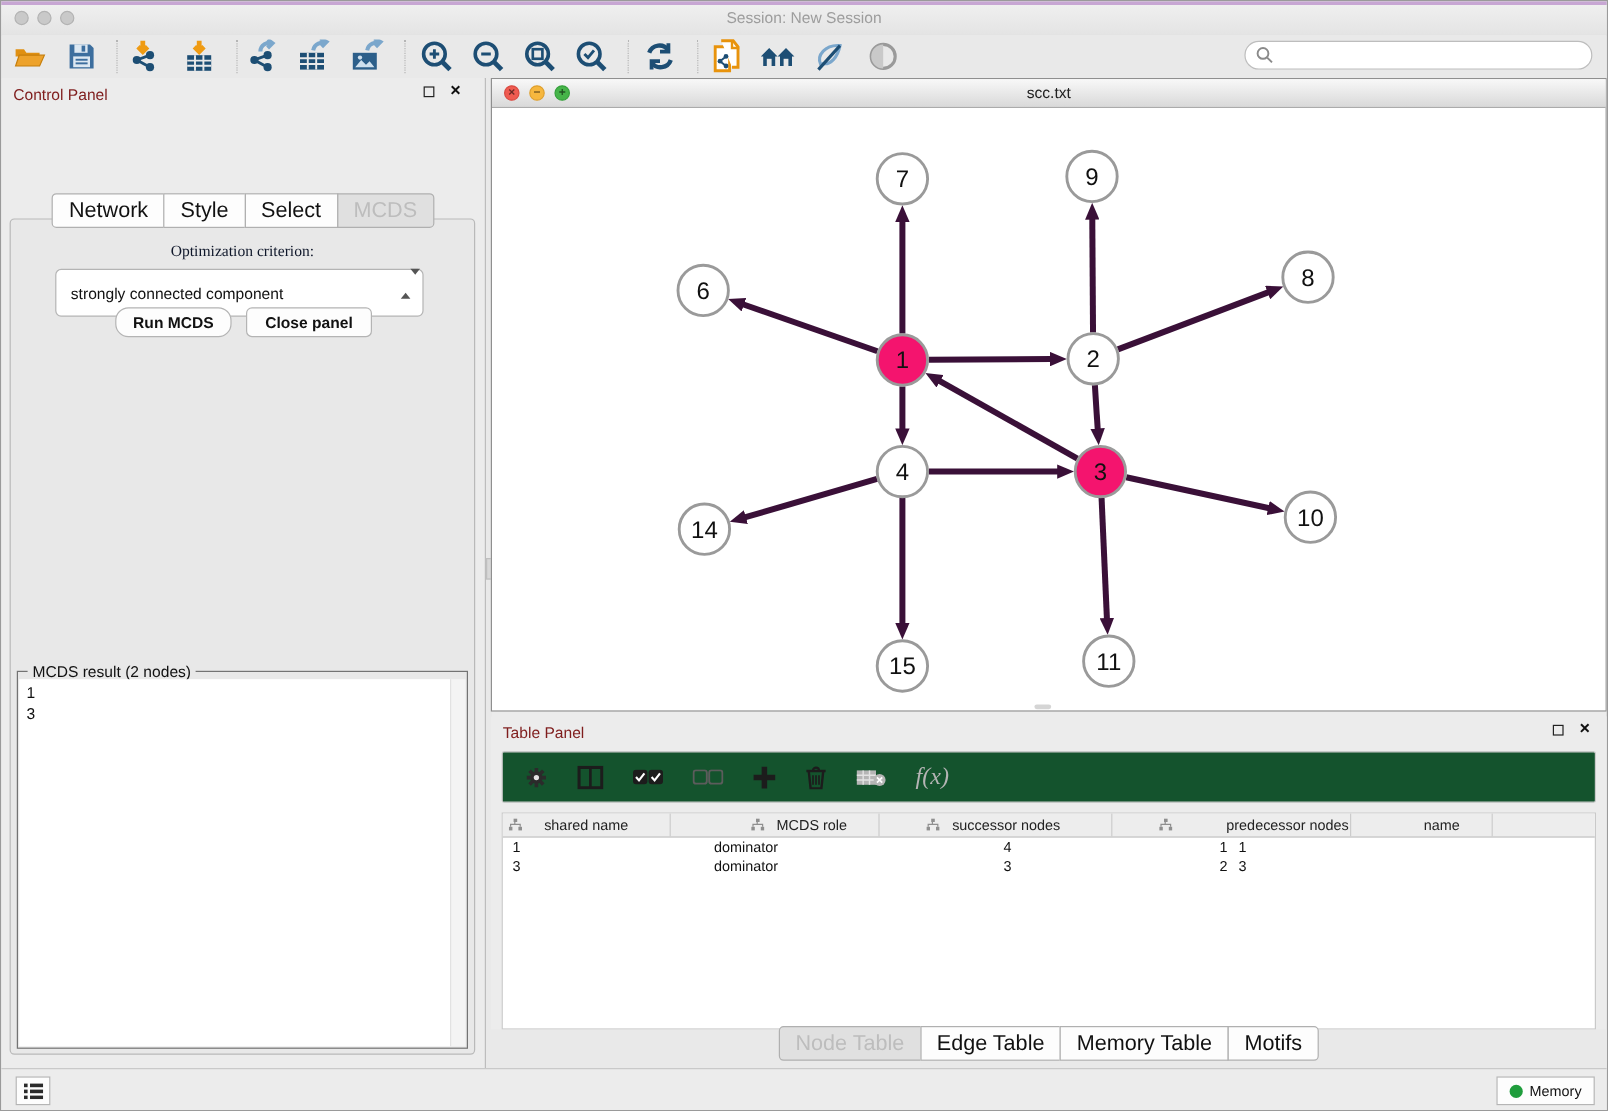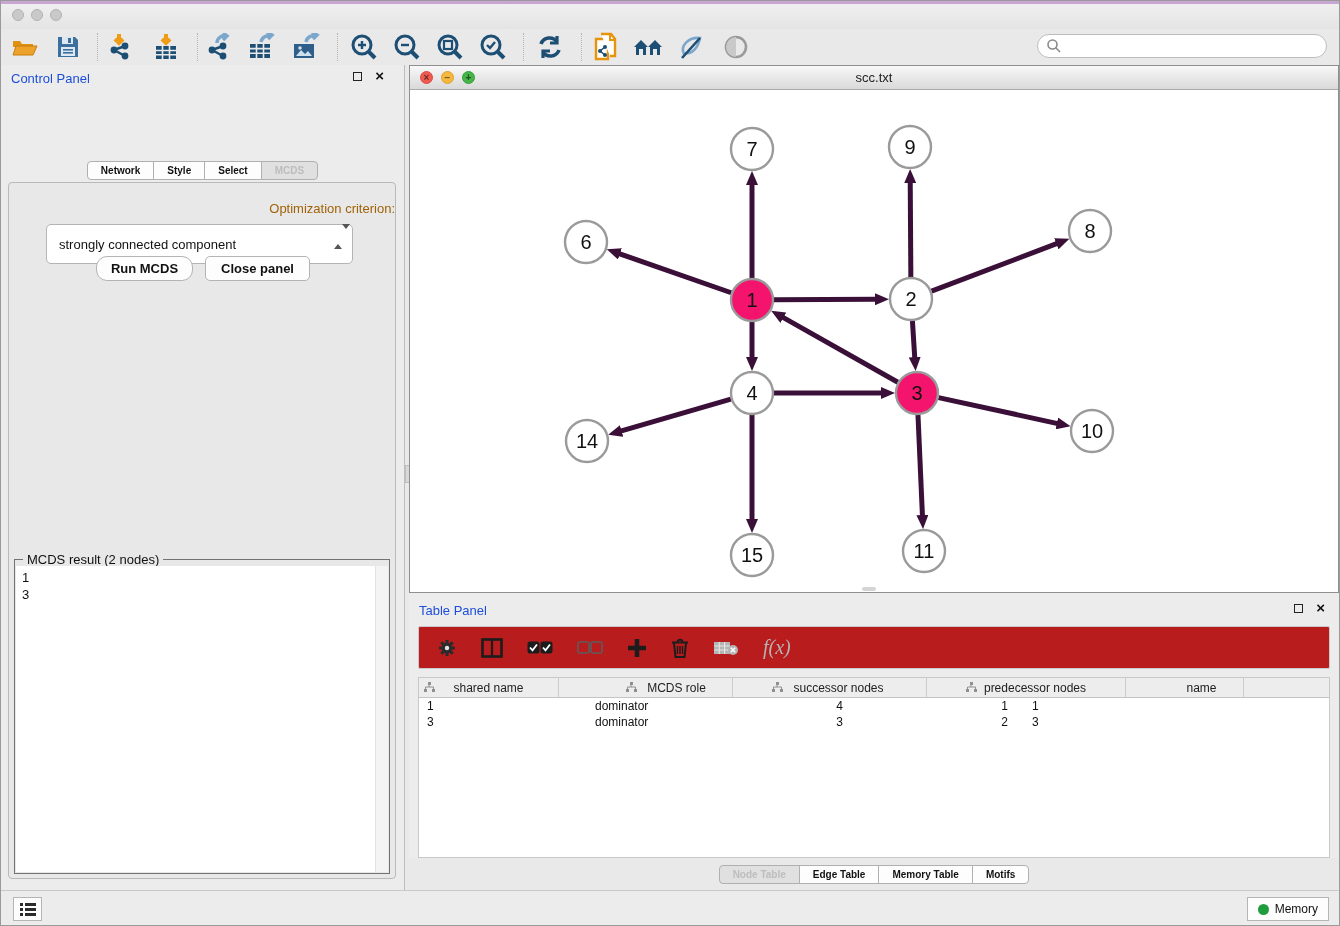--- a/index.html
+++ b/index.html
@@ -19,32 +19,32 @@
       border-bottom:1px solid #d2d2d2;}
   .tb-btn{position:absolute;top:3px;width:34px;height:30px;display:flex;
       align-items:center;justify-content:center;}
   .tb-sep{position:absolute;top:4px;width:0;height:28px;border-left:1px dotted #b5b5b5;}
   #search-box{position:absolute;right:12px;top:5px;width:290px;height:24px;background:#fff;
       border:1px solid #bdbdbd;border-radius:12px;display:flex;align-items:center;padding-left:8px;box-sizing:border-box;}
   #search-box input{border:none;outline:none;flex:1;font-size:12px;background:transparent;}
   
   #control-panel{position:absolute;left:0;top:64px;width:403px;bottom:34px;background:#ececec;}
   .panel-head{position:relative;height:26px;}
-  .panel-title{position:absolute;left:10px;top:6px;font-size:13px;color:#1d4ed8;}
+  .panel-title{position:absolute;left:10px;top:6px;font-size:13px;color:#7f1d1d;}
   .float-ico{position:absolute;top:7px;width:9px;height:9px;border:1.5px solid #222;box-sizing:border-box;}
   .close-ico{position:absolute;top:3px;font-size:15px;font-weight:900;color:#111;line-height:16px;}
   #cp-tabs{position:absolute;left:0;right:0;top:96px;display:flex;justify-content:center;z-index:3;}
   .seg-tab{background:#fdfdfd;border:1px solid #b0b0b0;margin-left:-1px;padding:3px 13px;
-      font-size:10px;color:#111;font-weight:bold;}
+      font-size:18px;color:#111;font-weight:normal;}
   .seg-tab:first-child{border-radius:4px 0 0 4px;margin-left:0;}
   .seg-tab:last-child{border-radius:0 4px 4px 0;}
   .seg-tab.active{background:#e0e0e0;color:#bdbdbd;}
   #cp-body{position:absolute;left:7px;right:8px;top:117px;bottom:12px;background:#e8e8e8;
       border:1px solid #b9b9b9;border-radius:4px;}
-  #opt-label{position:absolute;left:0;right:0;top:18px;text-align:right;font-size:13px;color:#a16207;}
+  #opt-label{position:absolute;left:0;right:0;top:18px;text-align:center;font-size:13px;color:#0f172a;font-family:Liberation Serif, serif;}
   #opt-select{position:absolute;left:37px;right:42px;top:41px;height:40px;background:#fff;
       border:1px solid #b4b4b4;border-radius:5px;font-size:13px;color:#111;
       display:flex;align-items:center;padding-left:12px;box-sizing:border-box;}
   #opt-stepper{position:absolute;right:9px;top:4px;width:9px;}
   #opt-stepper .up{width:0;height:0;border-left:4px solid transparent;border-right:4px solid transparent;
       border-bottom:5px solid #555;margin-bottom:3px;}
   #opt-stepper .dn{width:0;height:0;border-left:4px solid transparent;border-right:4px solid transparent;
       border-top:5px solid #555;}
   .cp-btn{position:absolute;top:73px;height:23px;background:#fdfdfd;border:1px solid #b4b4b4;
       border-radius:5px;font-size:13px;color:#111;display:flex;align-items:center;justify-content:center;
@@ -65,52 +65,53 @@
       border:1px solid #8f8f8f;box-sizing:border-box;}
   #net-title{position:relative;height:23px;background:linear-gradient(#f8f8f8,#d9d9d9);
       border-bottom:1px solid #ababab;}
   .nl{position:absolute;top:5px;width:13px;height:13px;border-radius:50%;box-sizing:border-box;
       font-size:10px;font-weight:bold;color:rgba(0,0,0,0.55);text-align:center;line-height:12px;}
   #net-name{position:absolute;left:0;right:0;top:4px;text-align:center;font-size:13px;color:#222;}
   #graph-svg{position:absolute;left:0;top:23px;}
   #net-grip{position:absolute;left:452px;bottom:1px;width:14px;height:4px;background:#d5d5d5;border-radius:2px;}
   
   #table-panel{position:absolute;left:408px;top:596px;right:0;bottom:34px;background:#ececec;}
-  #tp-toolbar{position:absolute;left:9px;right:9px;top:29px;height:43px;background:#b91c1c;
+  #tp-toolbar{position:absolute;left:9px;right:9px;top:29px;height:43px;background:#14532d;
       border:1px solid #cacaca;border-radius:2px;display:flex;align-items:center;gap:24px;padding-left:18px;box-sizing:border-box;}
   .tp-ico{display:flex;align-items:center;justify-content:center;}
   #fx-ico{font-family:"Liberation Serif",serif;font-style:italic;font-size:20px;color:#b4b4b4;}
   #data-table{position:absolute;left:9px;right:9px;top:80px;bottom:33px;background:#fff;border:1px solid #c9c9c9;}
   #tbl-header{display:flex;height:19px;background:#ededed;border-bottom:1px solid #c4c4c4;gap:34px;}
   .hcell{position:relative;border-right:1px solid #cccccc;font-size:12px;color:#222;
       display:flex;align-items:center;justify-content:center;box-sizing:border-box;}
   .hcell svg{position:absolute;left:5px;top:4px;}
   .trow{display:flex;height:16px;font-size:12px;color:#111;}
   .tcell{box-sizing:border-box;padding:1px 8px 0 8px;overflow:hidden;white-space:nowrap;}
   .col-0{width:140px;} .col-1{width:112px;margin-left:28px;} .col-2{width:160px;text-align:right;padding-right:16px;}
-  .col-3{width:165px;text-align:right;padding-right:16px;} .col-4{width:84px;}
+  .col-3{width:165px;text-align:right;padding-right:1px;justify-content:flex-end;} .col-4{width:84px;}
   #tbl-strip{position:absolute;left:0;right:0;bottom:0;height:33px;background:#e9e9e9;}
   #tbl-tabs{position:absolute;left:0;right:0;bottom:7px;display:flex;justify-content:center;text-align:center;}
   
   #statusbar{position:absolute;left:0;bottom:0;width:100%;height:34px;background:#ececec;border-top:1px solid #c9c9c9;}
   #list-btn{position:absolute;left:12px;top:6px;width:27px;height:22px;background:#fdfdfd;
       border:1px solid #b5b5b5;display:flex;align-items:center;justify-content:center;}
   #memory-btn{position:absolute;right:10px;top:6px;height:22px;background:#fdfdfd;border:1px solid #b5b5b5;
       display:flex;align-items:center;gap:6px;padding:0 10px;font-size:12px;color:#111;}
   #memory-dot{width:11px;height:11px;border-radius:50%;background:#1f9d3c;}
 </style>
 </head>
 <body>
 
 <div id="app">
 
   <div id="titlebar">
     <div class="tl" style="left:11px"></div>
     <div class="tl" style="left:30px"></div>
     <div class="tl" style="left:49px"></div>
+    <div id="title-text">Session: New Session</div>
   </div>
 
   <div id="toolbar">
     <div class="tb-btn" style="left:7px">
       <svg width="28" height="24">
           <path d="M2 6 l7 0 2 3 11 0 0 3 -20 0 z" fill="#e09012"></path>
           <path d="M2 20 L5 11 L26 11 L22 20 Z" fill="#eda22b" stroke="#c67f0d"></path>
         </svg>
       </div>
     <div class="tb-btn" style="left:50px">

